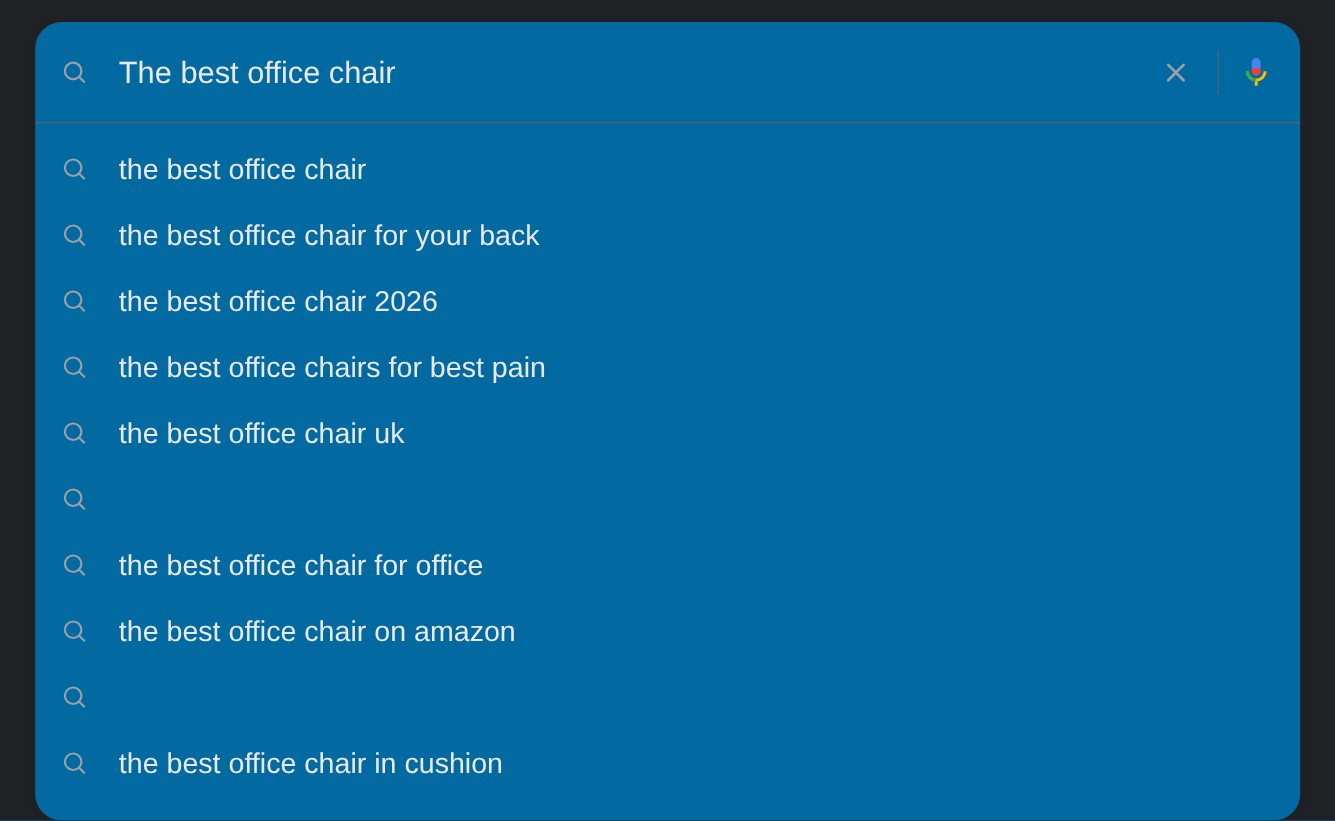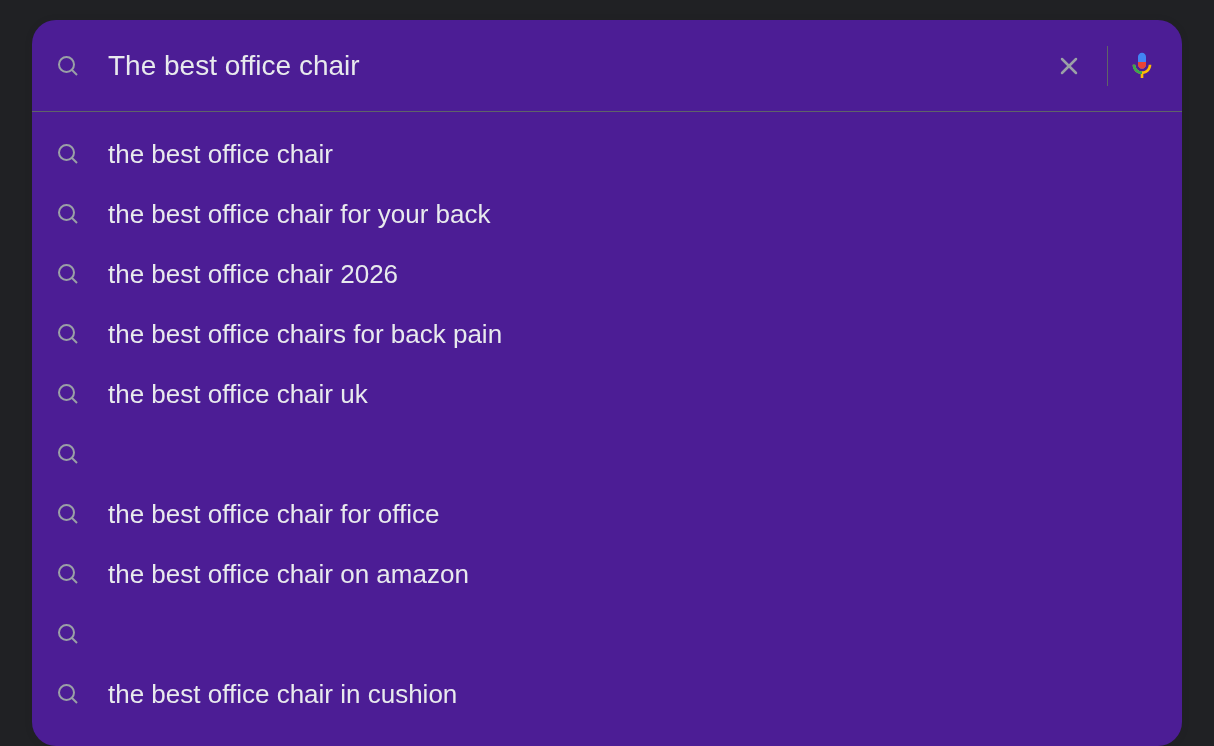--- a/index.html
+++ b/index.html
@@ -7,21 +7,21 @@
       background: #202124;
       font-family: Arial, sans-serif;
       width: 1214px;
       height: 746px;
       overflow: hidden;
       display: flex;
       justify-content: center;
       padding-top: 20px;
     }
     .search-container {
-      background: #4c1d95;
+      background: #0369a1;
       border-radius: 24px;
       width: 1150px;
       box-shadow: 0 1px 6px rgba(32,33,36,0.28);
       overflow: hidden;
     }
     .search-bar {
       display: flex;
       align-items: center;
       height: 92px;
       padding: 0 24px;
@@ -133,21 +133,21 @@
           <circle cx="10.5" cy="10.5" r="7.5"></circle>
           <line x1="21" y1="21" x2="16" y2="16"></line>
         </svg>
         <span class="suggestion-text"><span>the best office chair </span><span class="bold">2026</span></span>
       </div>
       <div class="suggestion-item">
         <svg class="suggestion-icon" viewBox="0 0 24 24" fill="none" stroke="#9aa0a6" stroke-width="2">
           <circle cx="10.5" cy="10.5" r="7.5"></circle>
           <line x1="21" y1="21" x2="16" y2="16"></line>
         </svg>
-        <span class="suggestion-text"><span>the best office chair</span><span class="bold">s for back pain</span></span>
+        <span class="suggestion-text"><span>the best office chair</span><span class="bold">s for best pain</span></span>
       </div>
       <div class="suggestion-item">
         <svg class="suggestion-icon" viewBox="0 0 24 24" fill="none" stroke="#9aa0a6" stroke-width="2">
           <circle cx="10.5" cy="10.5" r="7.5"></circle>
           <line x1="21" y1="21" x2="16" y2="16"></line>
         </svg>
         <span class="suggestion-text"><span>the best office chair </span><span class="bold">uk</span></span>
       </div>
       <div class="suggestion-item">
         <svg class="suggestion-icon" viewBox="0 0 24 24" fill="none" stroke="#9aa0a6" stroke-width="2">

